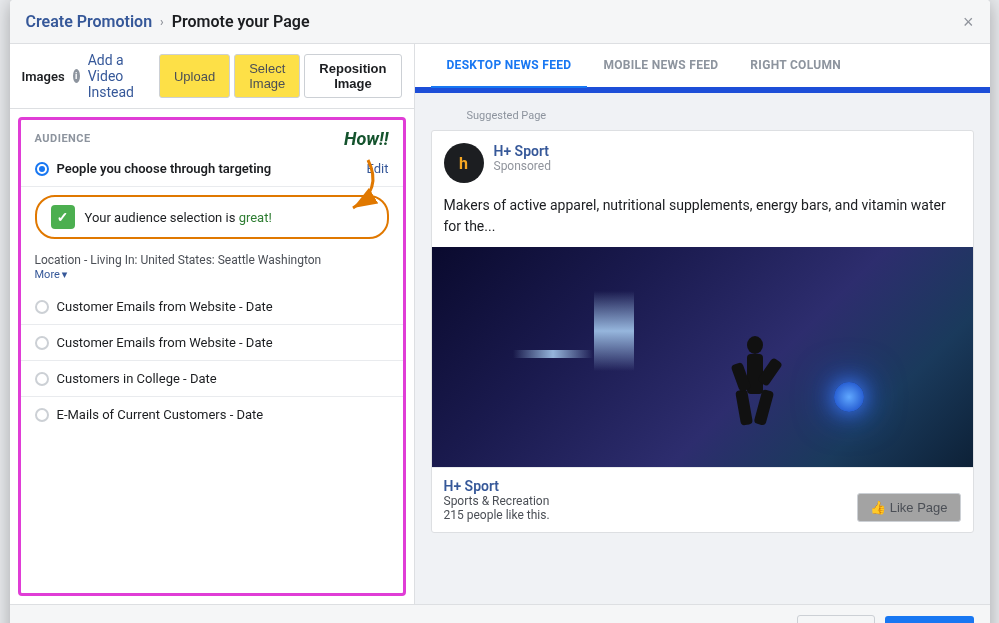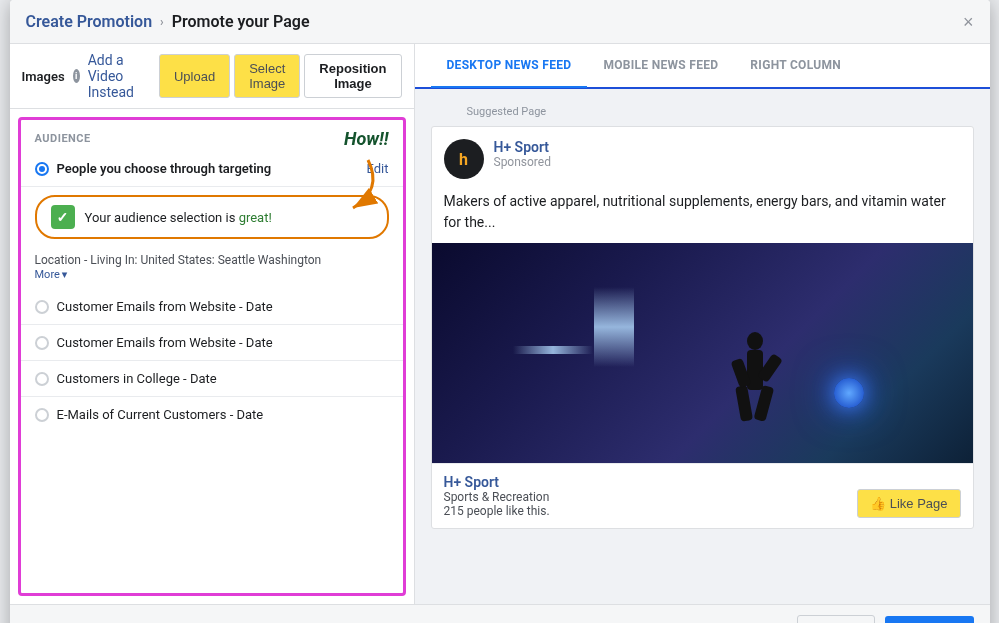--- a/index.html
+++ b/index.html
@@ -261,21 +261,21 @@
       font-weight: 600;
     }
     
     .right-panel {
       flex: 1;
       display: flex;
       flex-direction: column;
     }
     .preview-tabs {
       display: flex;
-      border-bottom: 2px solid #1d4ed8;
+      border-bottom: 6px solid #1d4ed8;
       padding: 0 16px;
     }
     .preview-tab {
       padding: 14px 16px;
       font-size: 12px;
       font-weight: 700;
       color: #8d949e;
       cursor: pointer;
       letter-spacing: 0.3px;
       text-transform: uppercase;
@@ -396,21 +396,21 @@
       font-size: 12px;
       color: #4b4f56;
     }
     .page-likes {
       font-size: 12px;
       color: #4b4f56;
     }
     .like-btn {
       padding: 6px 12px;
       border: 1px solid #ccd0d5;
-      background: #fde047;
+      background: #a3a3a3;
       border-radius: 3px;
       font-size: 13px;
       cursor: pointer;
       color: #4b4f56;
       display: flex;
       align-items: center;
       gap: 4px;
     }
     
     .modal-footer {

